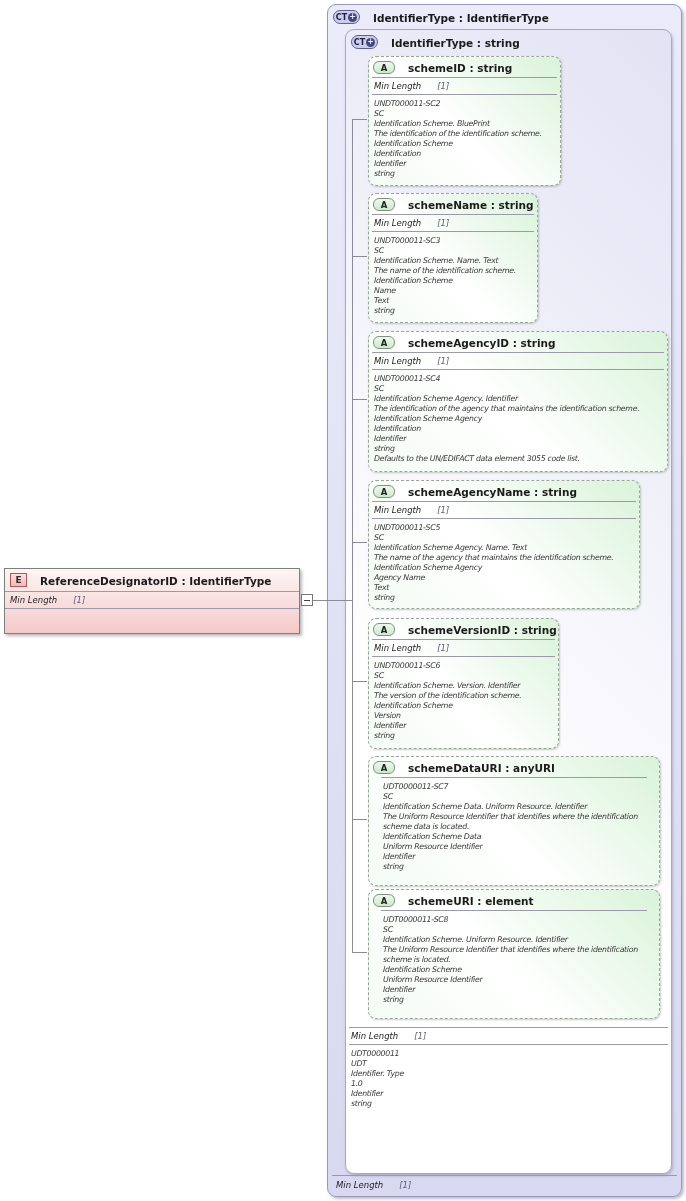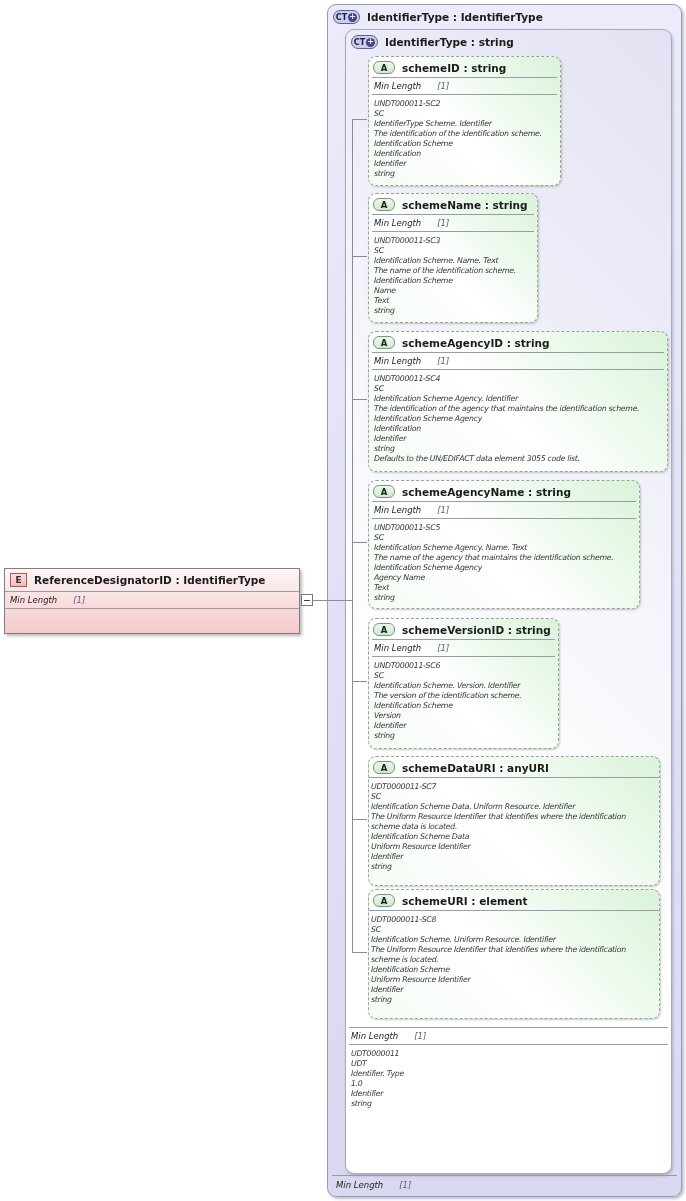--- a/index.html
+++ b/index.html
@@ -1,33 +1,33 @@
 <!DOCTYPE html>
 <html><head>
 <meta charset="utf-8">
 <style>
   * { box-sizing: border-box; margin: 0; padding: 0; }
   html, body { background: #ffffff; }
   body { font-family: "DejaVu Sans", "Liberation Sans", sans-serif; }
   .canvas { position: relative; width: 686px; height: 1201px; background: #fff; overflow: hidden; }
 
   
-  .hdr { display: flex; align-items: center; gap: 7px; padding: 5px 6px 4px 5px; }
+  .hdr { display: flex; align-items: flex-end; gap: 13px; padding: 5px 6px 4px 5px; }
   .hdr .title { font-weight: bold; font-size: 10.5px; color: #1b1b1b; white-space: nowrap; }
 
   .facet-row { display: flex; gap: 16px; margin: 0 3px; padding: 3px 3px 3px 2px;
                border-top: 1px solid #9a9aa8; border-bottom: 1px solid #9a9aa8;
                font-style: italic; font-size: 8.5px; color: #1d1d1d; }
   .facet-row.full { margin: 0; padding-left: 5px; }
   .facet-name { font-weight: normal; }
   .facet-value { color: #5c6077; }
 
   .doc { padding: 4px 5px 3px; font-style: italic; font-size: 7.8px; line-height: 10px;
          letter-spacing: -0.3px; color: #383838; }
-  .doc.hr-top { border-top: 1px solid #9a9aa8; margin: 0 0; padding-left: 2px; }
+  .doc.hr-top { border-top: 1px solid #9a9aa8; margin: 0 12px; padding-left: 2px; }
 
   
   .icon-ct { flex: none; width: 27px; height: 14px; border: 1px solid #5f5f96; border-radius: 7px;
              background: #ccccee; display: inline-flex; align-items: center; justify-content: center;
              gap: 1px; font-weight: bold; font-size: 8px; color: #20203a; }
   .icon-ct .plus { width: 9px; height: 9px; border-radius: 50%; background: #45457d; color: #e8e8ff;
                    font-size: 8px; line-height: 8px; text-align: center; font-weight: bold; }
   .icon-a { flex: none; width: 22px; height: 13px; border: 1px solid #7d937d; border-radius: 6px;
             background: linear-gradient(#ecf8ec, #cdeacd); display: inline-flex; align-items: center;
             justify-content: center; font-weight: bold; font-size: 8.5px; color: #222; }
@@ -108,21 +108,21 @@
           <span class="icon-a">A</span>
           <span class="title">schemeID : string</span>
         </div>
         <div class="facet-row">
           <span class="facet-name">Min Length</span>
           <span class="facet-value">[1]</span>
         </div>
         <div class="doc">
             <div>UNDT000011-SC2</div>
             <div>SC</div>
-            <div>IdentifierType Scheme. Identifier</div>
+            <div>Identification Scheme. BluePrint</div>
             <div>The identification of the identification scheme.</div>
             <div>Identification Scheme</div>
             <div>Identification</div>
             <div>Identifier</div>
             <div>string</div>
           </div>
       </div>
 
       <div class="attr-box" style="left:22px;top:163px;width:170px;height:130px">
         <div class="hdr">

